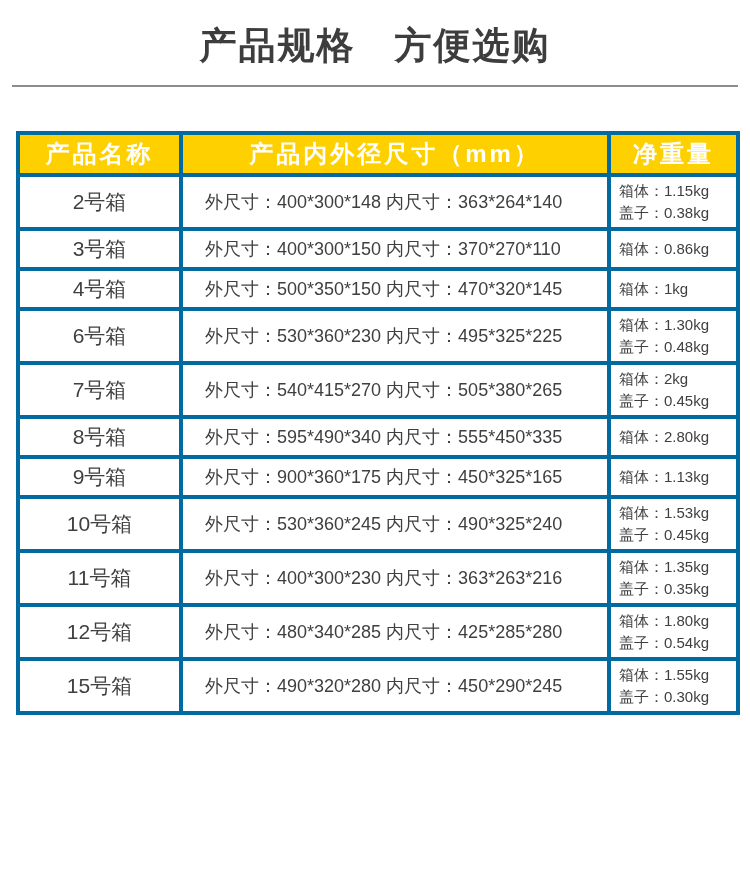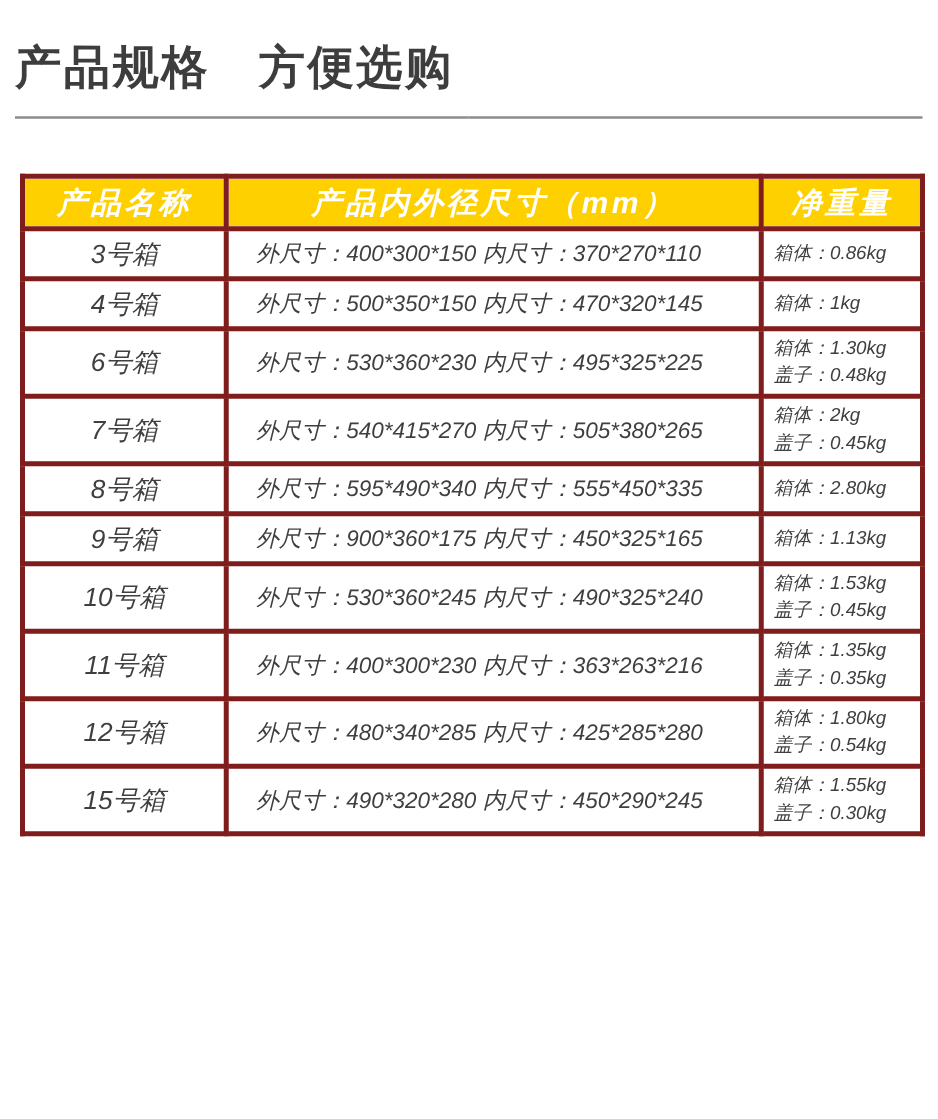--- a/index.html
+++ b/index.html
@@ -10,23 +10,23 @@
     height: 895px;
     overflow: hidden;
     font-family: "Liberation Sans", "DejaVu Sans", sans-serif;
   }
   .page {
     width: 750px;
     height: 895px;
     position: relative;
   }
   .main-title {
-    margin: 12px;
+    margin: 4px;
     padding-top: 22px;
-    text-align: left;
+    text-align: center;
     font-size: 37px;
     font-weight: bold;
     color: #3d3d3d;
     letter-spacing: 2px;
     line-height: 1.1;
   }
   .subtitle-row {
     display: flex;
     align-items: center;
     justify-content: center;
@@ -46,24 +46,23 @@
     letter-spacing: 0.5px;
   }
   table.spec-table {
     table-layout: fixed;
     border-collapse: collapse;
     width: 720px;
     margin: 44px 0 0 16px;
   }
   .spec-table th,
   .spec-table td {
-    border: 4px solid #7f1d1d;
+    border: 4px solid #0369a1;
     box-sizing: border-box;
     overflow: hidden;
-    font-style: italic;
   }
   .spec-table thead th {
     background: #ffd000;
     color: #ffffff;
     font-size: 24px;
     font-weight: bold;
     letter-spacing: 3px;
     height: 42px;
     text-align: center;
     padding: 0;
@@ -111,20 +110,28 @@
       <col style="width:129px">
     </colgroup>
     <thead>
       <tr>
         <th>产品名称</th>
         <th>产品内外径尺寸（mm）</th>
         <th>净重量</th>
       </tr>
     </thead>
     <tbody>
+        <tr class="tall">
+          <td class="col-name">2号箱</td>
+          <td class="col-dims">外尺寸：400*300*148 内尺寸：363*264*140</td>
+          <td class="col-weight">
+            <div>箱体：1.15kg</div>
+            <div>盖子：0.38kg</div>
+          </td>
+        </tr>
         <tr class="single">
           <td class="col-name">3号箱</td>
           <td class="col-dims">外尺寸：400*300*150 内尺寸：370*270*110</td>
           <td class="col-weight">
             <div>箱体：0.86kg</div>
           </td>
         </tr>
         <tr class="single">
           <td class="col-name">4号箱</td>
           <td class="col-dims">外尺寸：500*350*150 内尺寸：470*320*145</td>

